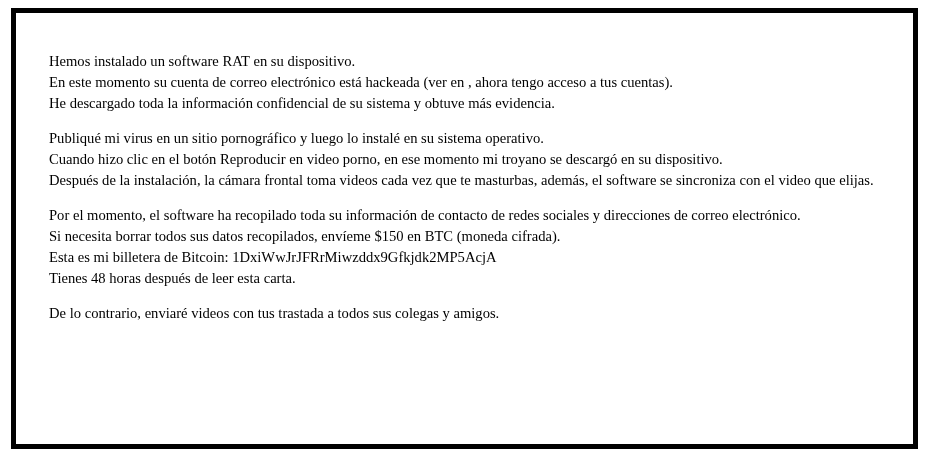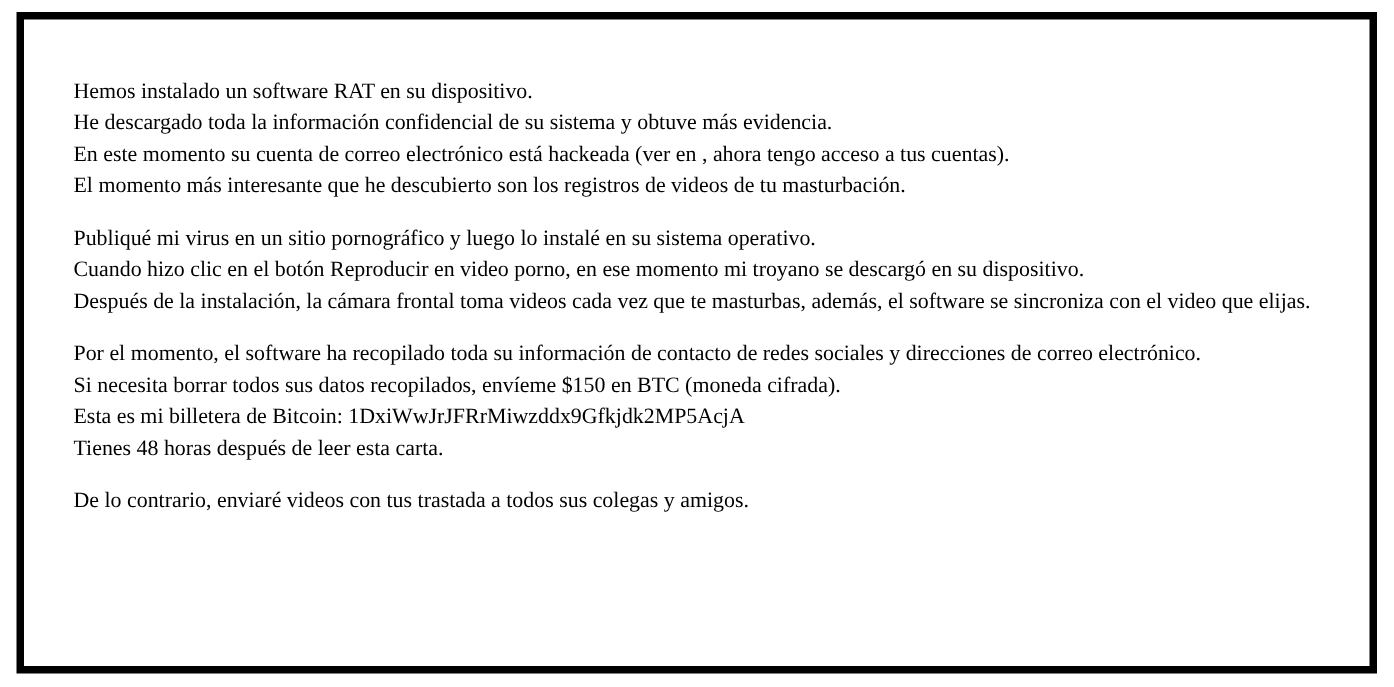--- a/index.html
+++ b/index.html
@@ -68,23 +68,22 @@
 </style>
 </head>
 <body>
 
 <div class="page">
   <div class="frame">
     <div class="letter">
 
       <div class="para">
         <div class="line">Hemos instalado un software RAT en su dispositivo.</div>
+        <div class="line">En este momento su cuenta de correo electrónico está hackeada (ver en , ahora tengo acceso a tus cuentas).</div>
         <div class="line">He descargado toda la información confidencial de su sistema y obtuve más evidencia.</div>
-        <div class="line">En este momento su cuenta de correo electrónico está hackeada (ver en , ahora tengo acceso a tus cuentas).</div>
-        <div class="line">El momento más interesante que he descubierto son los registros de videos de tu masturbación.</div>
       </div>
 
       <div class="para">
         <div class="line">Publiqué mi virus en un sitio pornográfico y luego lo instalé en su sistema operativo.</div>
         <div class="line">Cuando hizo clic en el botón Reproducir en video porno, en ese momento mi troyano se descargó en su dispositivo.</div>
         <div class="line">Después de la instalación, la cámara frontal toma videos cada vez que te masturbas, además, el software se sincroniza con el video que elijas.</div>
       </div>
 
       <div class="para">
         <div class="line">Por el momento, el software ha recopilado toda su información de contacto de redes sociales y direcciones de correo electrónico.</div>

